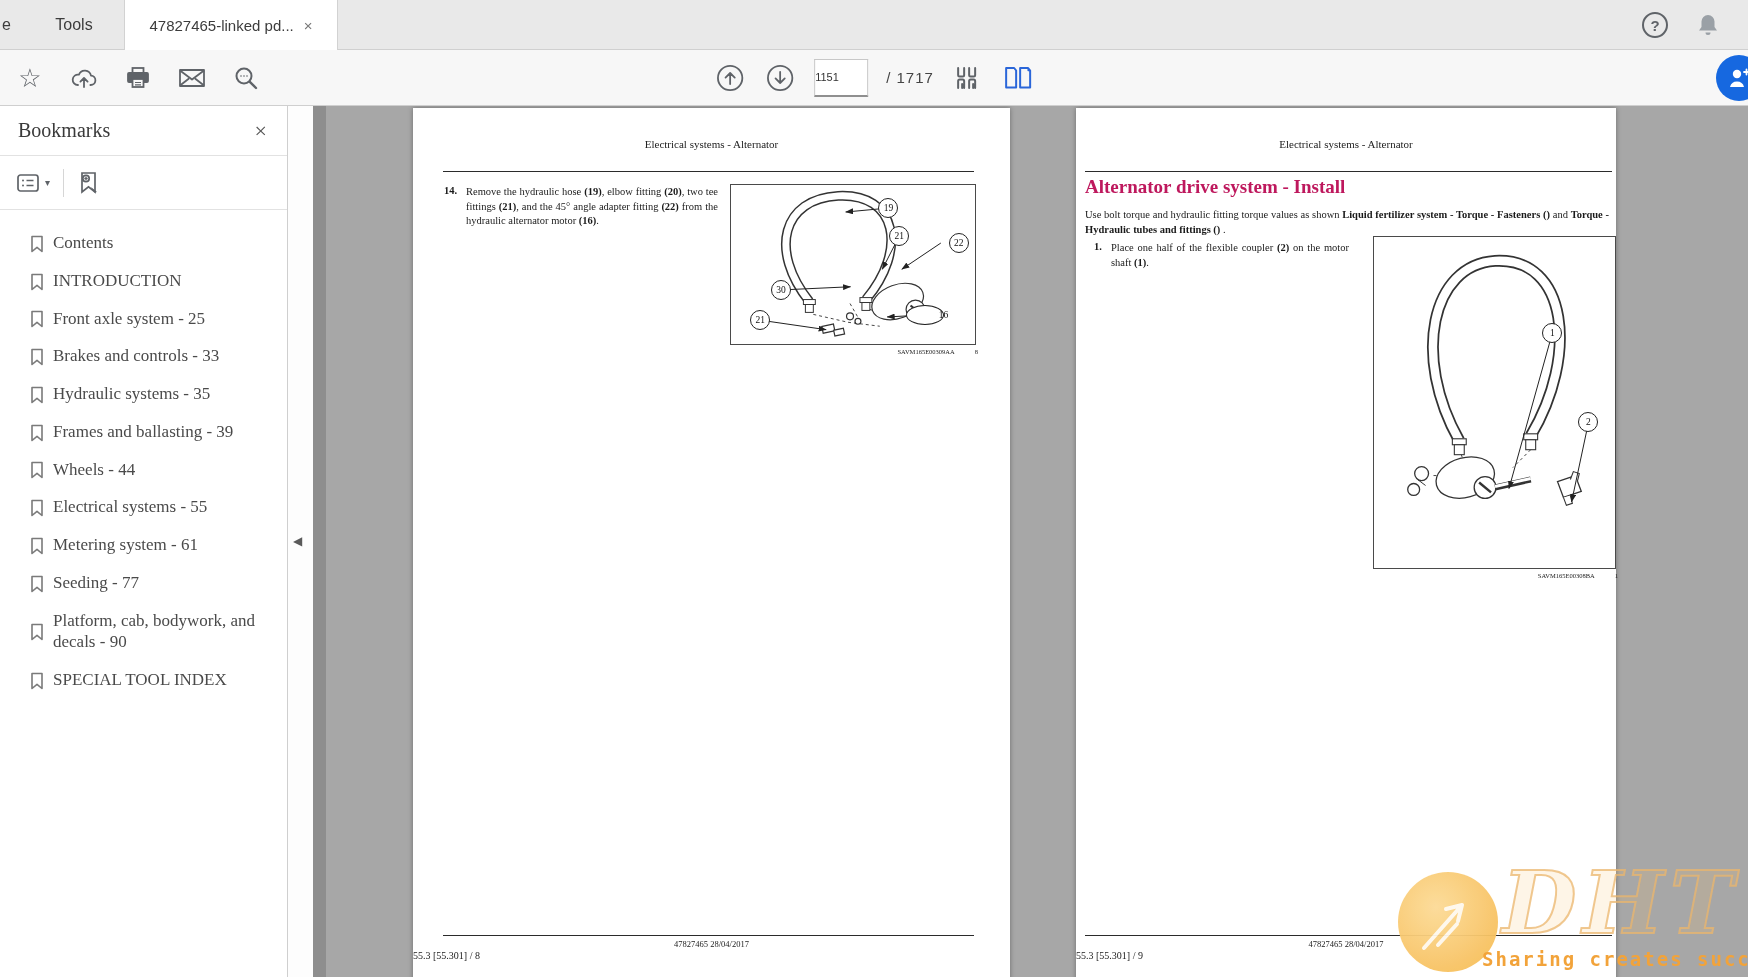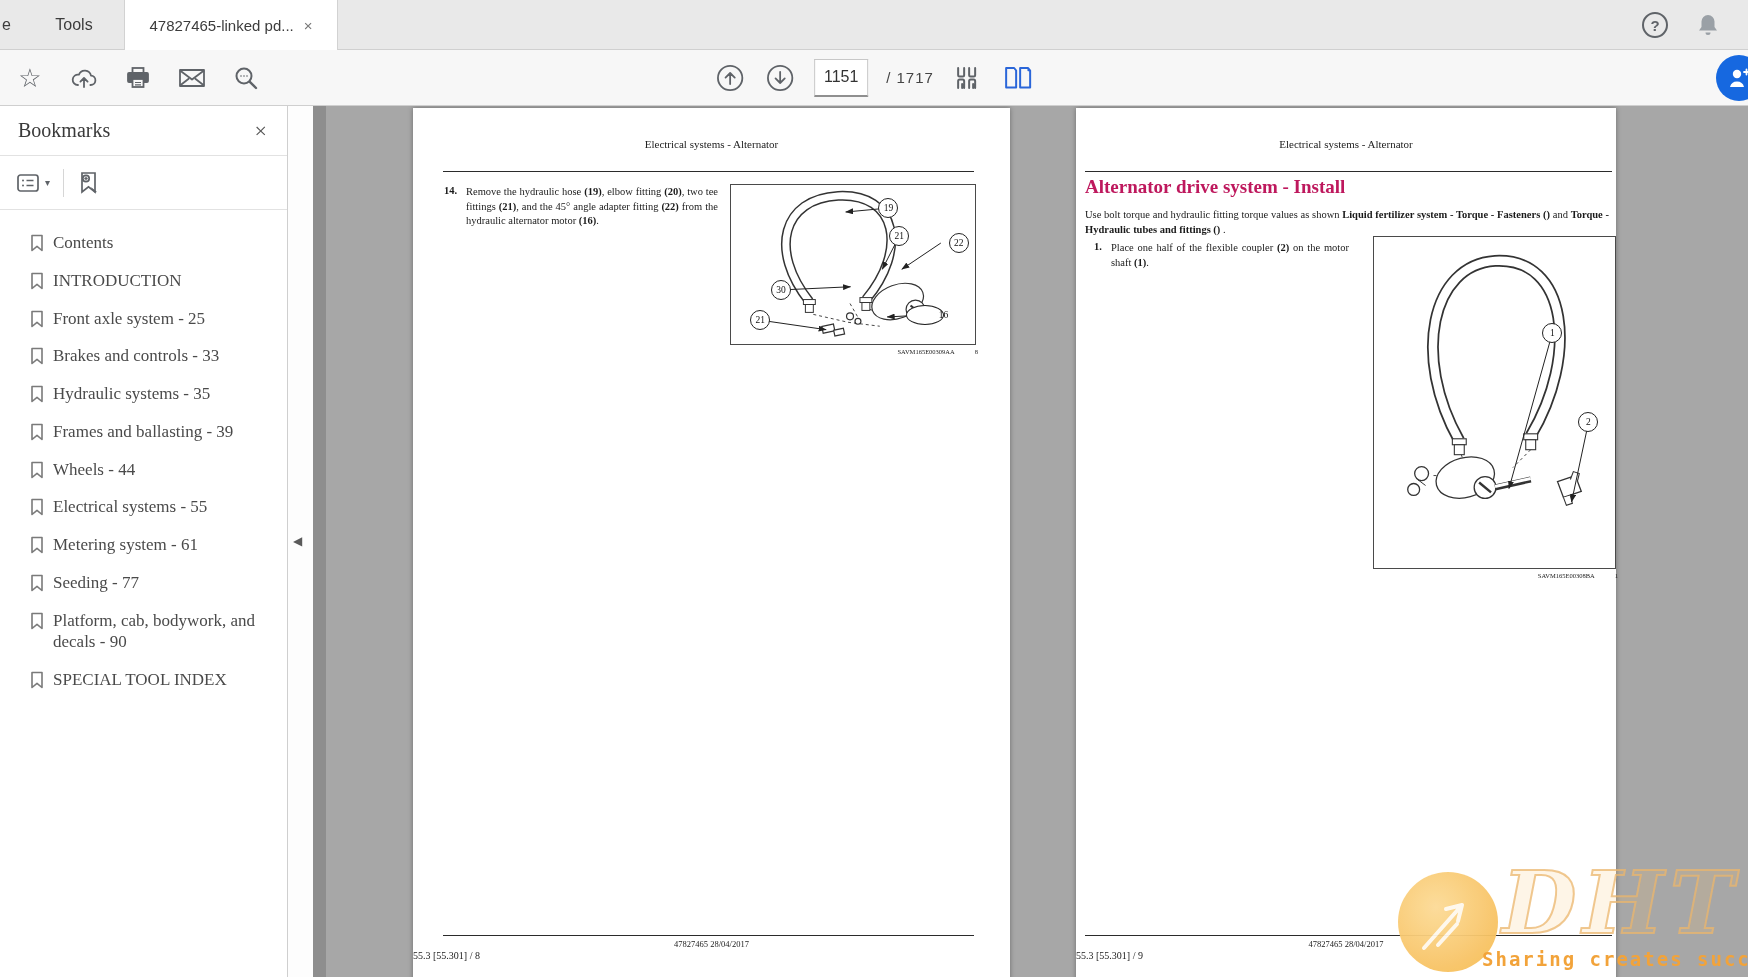--- a/index.html
+++ b/index.html
@@ -23,42 +23,42 @@
 
   
   .toolbar { position:relative; height:56px; background:#f7f7f7; border-bottom:1px solid #cfcfcf;
              display:flex; align-items:center; }
   .tool-left { display:flex; align-items:center; gap:22px; padding-left:14px; }
   .tool-icon { width:32px; height:32px; display:flex; align-items:center; justify-content:center;
                color:#5f6368; cursor:pointer; }
   .star-glyph { font-size:26px; line-height:1; color:#5f6368; }
   .tool-center { position:absolute; left:50%; top:0; height:100%; transform:translateX(-50%);
                  display:flex; align-items:center; gap:18px; }
-  .page-input { width:54px; height:38px; text-align:center; font-size:16px; color:#333;
+  .page-input { width:54px; height:38px; text-align:left; font-size:11px; color:#333;
                 border:1px solid #c8c8c8; border-bottom:2px solid #8f8f8f; background:#fff; }
   .page-total { font-size:15px; color:#444; letter-spacing:1px; }
   .share-btn { position:absolute; right:-14px; top:5px; width:46px; height:46px; border-radius:50%;
                background:var(--share_blue); display:flex; align-items:center; justify-content:center;
                cursor:pointer; }
 
   
   .main { display:flex; height:871px;font-family:Liberation Serif, serif; }
 
   .sidebar { width:288px; background:#fff; border-right:1px solid #cfcfcf;
              display:flex; flex-direction:column; }
   .sb-header { height:50px; display:flex; align-items:center; justify-content:space-between;
                padding:0 20px 0 18px; border-bottom:1px solid #e2e2e2; }
   .sb-title { font-size:20px; color:#3a3a3a; }
   .sb-close { font-size:22px; color:#555; cursor:pointer; line-height:1; }
   .sb-tools { height:54px; display:flex; align-items:center; gap:13px; padding:0 16px;
               border-bottom:1px solid #e2e2e2; color:#5f6368; }
   .sb-caret { font-size:10px; color:#5f6368; }
   .sb-sep { width:1px; height:28px; background:#d6d6d6; }
   .sb-list { flex:1; overflow:hidden; padding-top:14px; }
-  .bm-row { display:flex; align-items:flex-start; gap:9px; padding:8px 12px 8px 30px;
+  .bm-row { display:flex; align-items:center; gap:9px; padding:8px 12px 8px 30px;
             font-size:17px; color:#4a4a4a; line-height:1.28; cursor:pointer; }
   .bm-row svg { flex-shrink:0; margin-top:2px; }
 
   .gutter { width:25px; background:#fdfdfd; position:relative; }
   .handle { position:absolute; top:428px; left:5px; color:#5a5a5a; font-size:12px; cursor:pointer; }
 
   .canvas { flex:1; position:relative; background:var(--canvas_gray); overflow:hidden; }
   .canvas-shadow { position:absolute; left:0; top:0; width:13px; height:100%; background:#8e8e8e; }
 
   .page { position:absolute; top:2px; height:974px; background:#fff;

